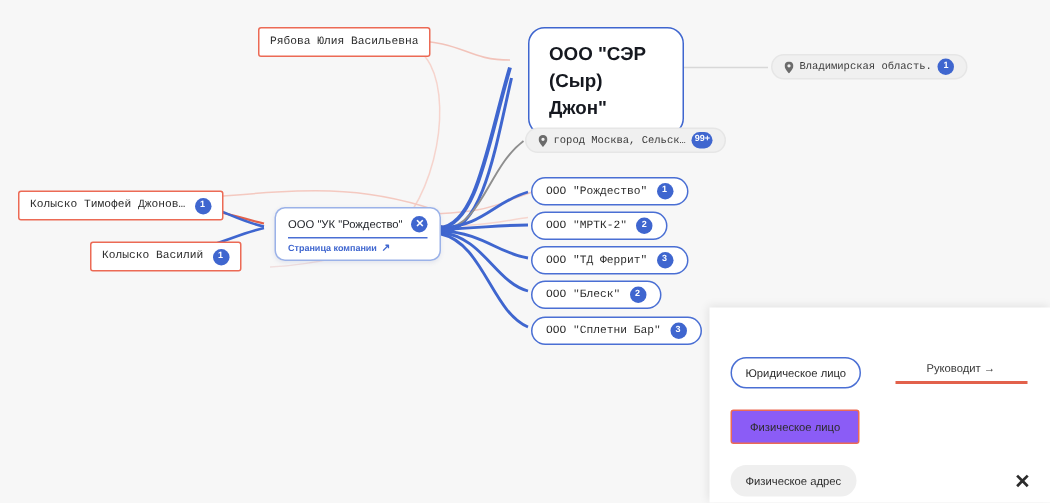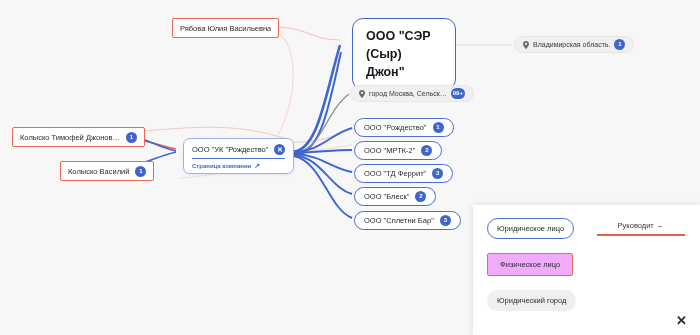--- a/index.html
+++ b/index.html
@@ -135,33 +135,34 @@
     text-align: center;
     flex: 0 0 auto;
   }
   .pin-icon {
     flex: 0 0 auto;
     display: inline-flex;
     align-items: center;
   }
   .node-label {
     overflow: hidden;
+    font-family: Liberation Mono, monospace;
   }
 
   
   #legend-panel {
     position: absolute;
     left: 473px;
     top: 205px;
     width: 227px;
     height: 130px;
     background: #ffffff;
     box-shadow: -1px -1px 6px rgba(0,0,0,0.09);
     box-sizing: border-box;
-    padding: 8px 14px 0 14px;
+    padding: 28px 14px 0 14px;
   }
   .legend-row {
     display: flex;
     align-items: center;
     height: 30px;
     margin-bottom: 6px;
   }
   .legend-left {
     width: 100px;
     display: flex;
@@ -183,21 +184,21 @@
     padding: 5px 9px;
     background: #fff;
     white-space: nowrap;
   }
   .legend-chip-person {
     border: 1.3px solid #ec6a55;
     border-radius: 2px;
     font-size: 7.5px;
     color: #2c2c2c;
     padding: 6px 12px;
-    background: #f0abfc;
+    background: #8b5cf6;
     white-space: nowrap;
   }
   .legend-chip-address {
     border-radius: 14px;
     font-size: 7.5px;
     color: #2c2c2c;
     padding: 6px 10px;
     background: #efefef;
     white-space: nowrap;
   }
@@ -355,18 +356,18 @@
   </div>
 
   <div class="legend-row">
     <div class="legend-left">
       <span class="legend-chip-person">Физическое лицо</span>
     </div>
   </div>
 
   <div class="legend-row">
     <div class="legend-left">
-      <span class="legend-chip-address">Юридический город</span>
+      <span class="legend-chip-address">Физическое адрес</span>
     </div>
   </div>
 
   <div id="legend-close">✕</div>
 </div>
 
 </body></html>

